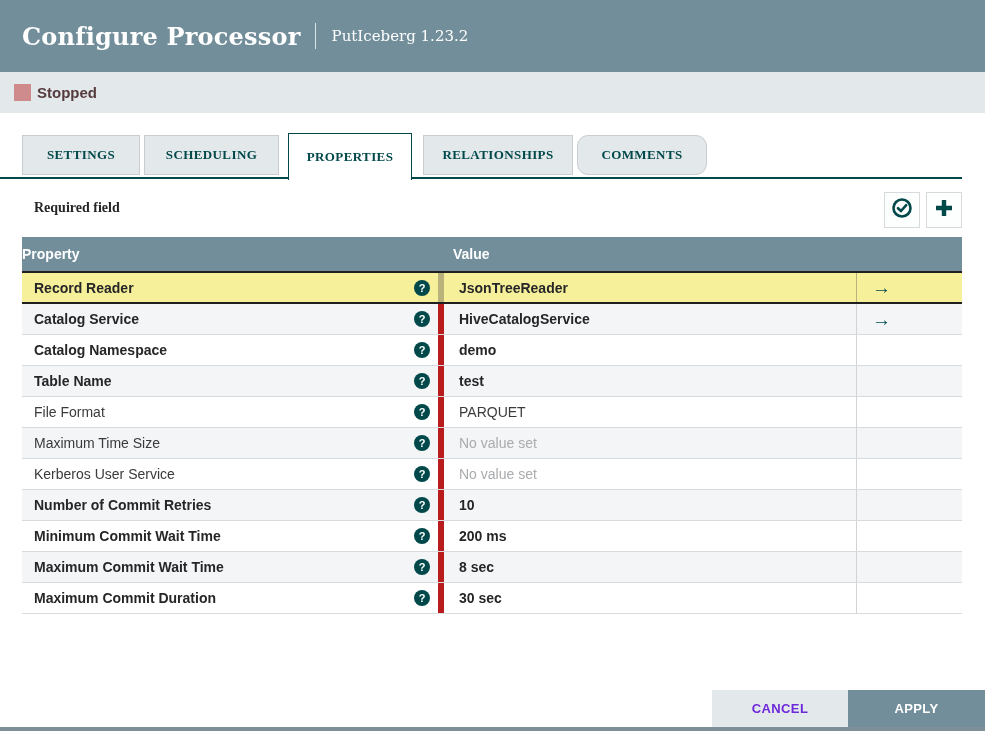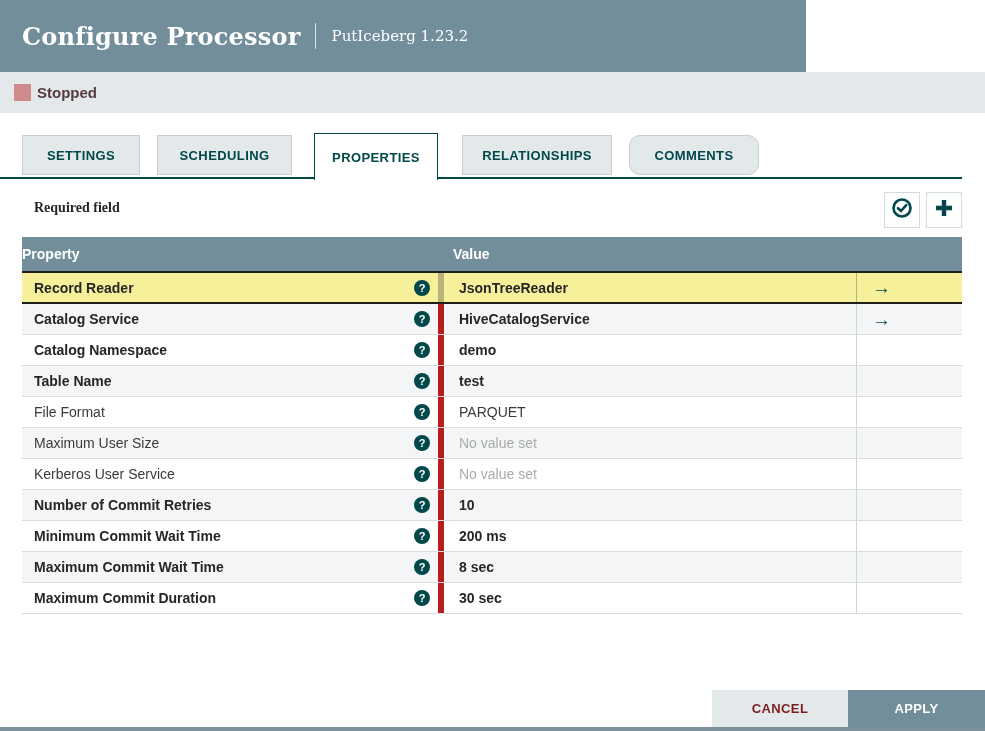--- a/index.html
+++ b/index.html
@@ -7,21 +7,21 @@
   body {
     position: relative;
     font-family: "Liberation Sans", sans-serif;
     background: #ffffff;
     overflow: hidden;
     color: #262626;
   }
 
   
   .dialog-header {
-    position: absolute; top: 0; left: 0; width: 806px; height: 72px;
+    position: absolute; top: 0; left: 0; width: 985px; height: 72px;
     background: #728e9b;
     display: flex; align-items: center;
     padding-left: 22px;
   }
   .dialog-title {
     font-family: "DejaVu Serif", serif;
     font-weight: bold; font-size: 24px; color: #ffffff;
     letter-spacing: 0.2px;
   }
   .title-sep {
@@ -49,21 +49,21 @@
 
   
   .tabbar {
     position: absolute; top: 135px; left: 0; width: 985px; height: 44px;
   }
   .tab-underline {
     position: absolute; top: 42px; left: 0; width: 962px; height: 2px;
     background: #004849;
   }
   .tabs {
-    position: absolute; top: 0; left: 22px; display: flex; gap: 17px;
+    position: absolute; top: 0; left: 22px; display: flex; gap: 4px; font-family: Liberation Serif, serif;
   }
   .tab {
     height: 40px;
     background: #e3e8eb;
     border: 1px solid #c9cdd0;
     display: flex; align-items: center; justify-content: center;
     font-size: 13px; font-weight: bold; color: #004849;
     letter-spacing: 0.4px;
     cursor: pointer;
     z-index: 1;
@@ -146,21 +146,21 @@
     cursor: pointer;
   }
 
   
   .btn {
     position: absolute; top: 690px; height: 37px;
     display: flex; align-items: center; justify-content: center;
     font-size: 13px; font-weight: bold; letter-spacing: 0.4px;
     cursor: pointer; border: none;
   }
-  .btn.cancel { left: 712px; width: 136px; background: #e3e8eb; color: #7f1d1d; }
+  .btn.cancel { left: 712px; width: 136px; background: #e3e8eb; color: #6d28d9; }
   .btn.apply  { left: 848px; width: 137px; background: #728e9b; color: #ffffff; }
 
   .bottom-strip {
     position: absolute; left: 0; top: 727px; width: 985px; height: 4px;
     background: #7d909a;
   }
 </style>
 </head>
 <body>
 
@@ -271,21 +271,21 @@
           <span class="plabel">File Format</span>
           <span class="help-icon">?</span>
         </div>
         <div class="td val">
           <span class="vtext">PARQUET</span>
         </div>
         <div class="td arrowcell"></div>
       </div>
       <div class="tr">
         <div class="td prop">
-          <span class="plabel">Maximum User Size</span>
+          <span class="plabel">Maximum Time Size</span>
           <span class="help-icon">?</span>
         </div>
         <div class="td val">
           <span class="vtext unset">No value set</span>
         </div>
         <div class="td arrowcell"></div>
       </div>
       <div class="tr">
         <div class="td prop">
           <span class="plabel">Kerberos User Service</span>

